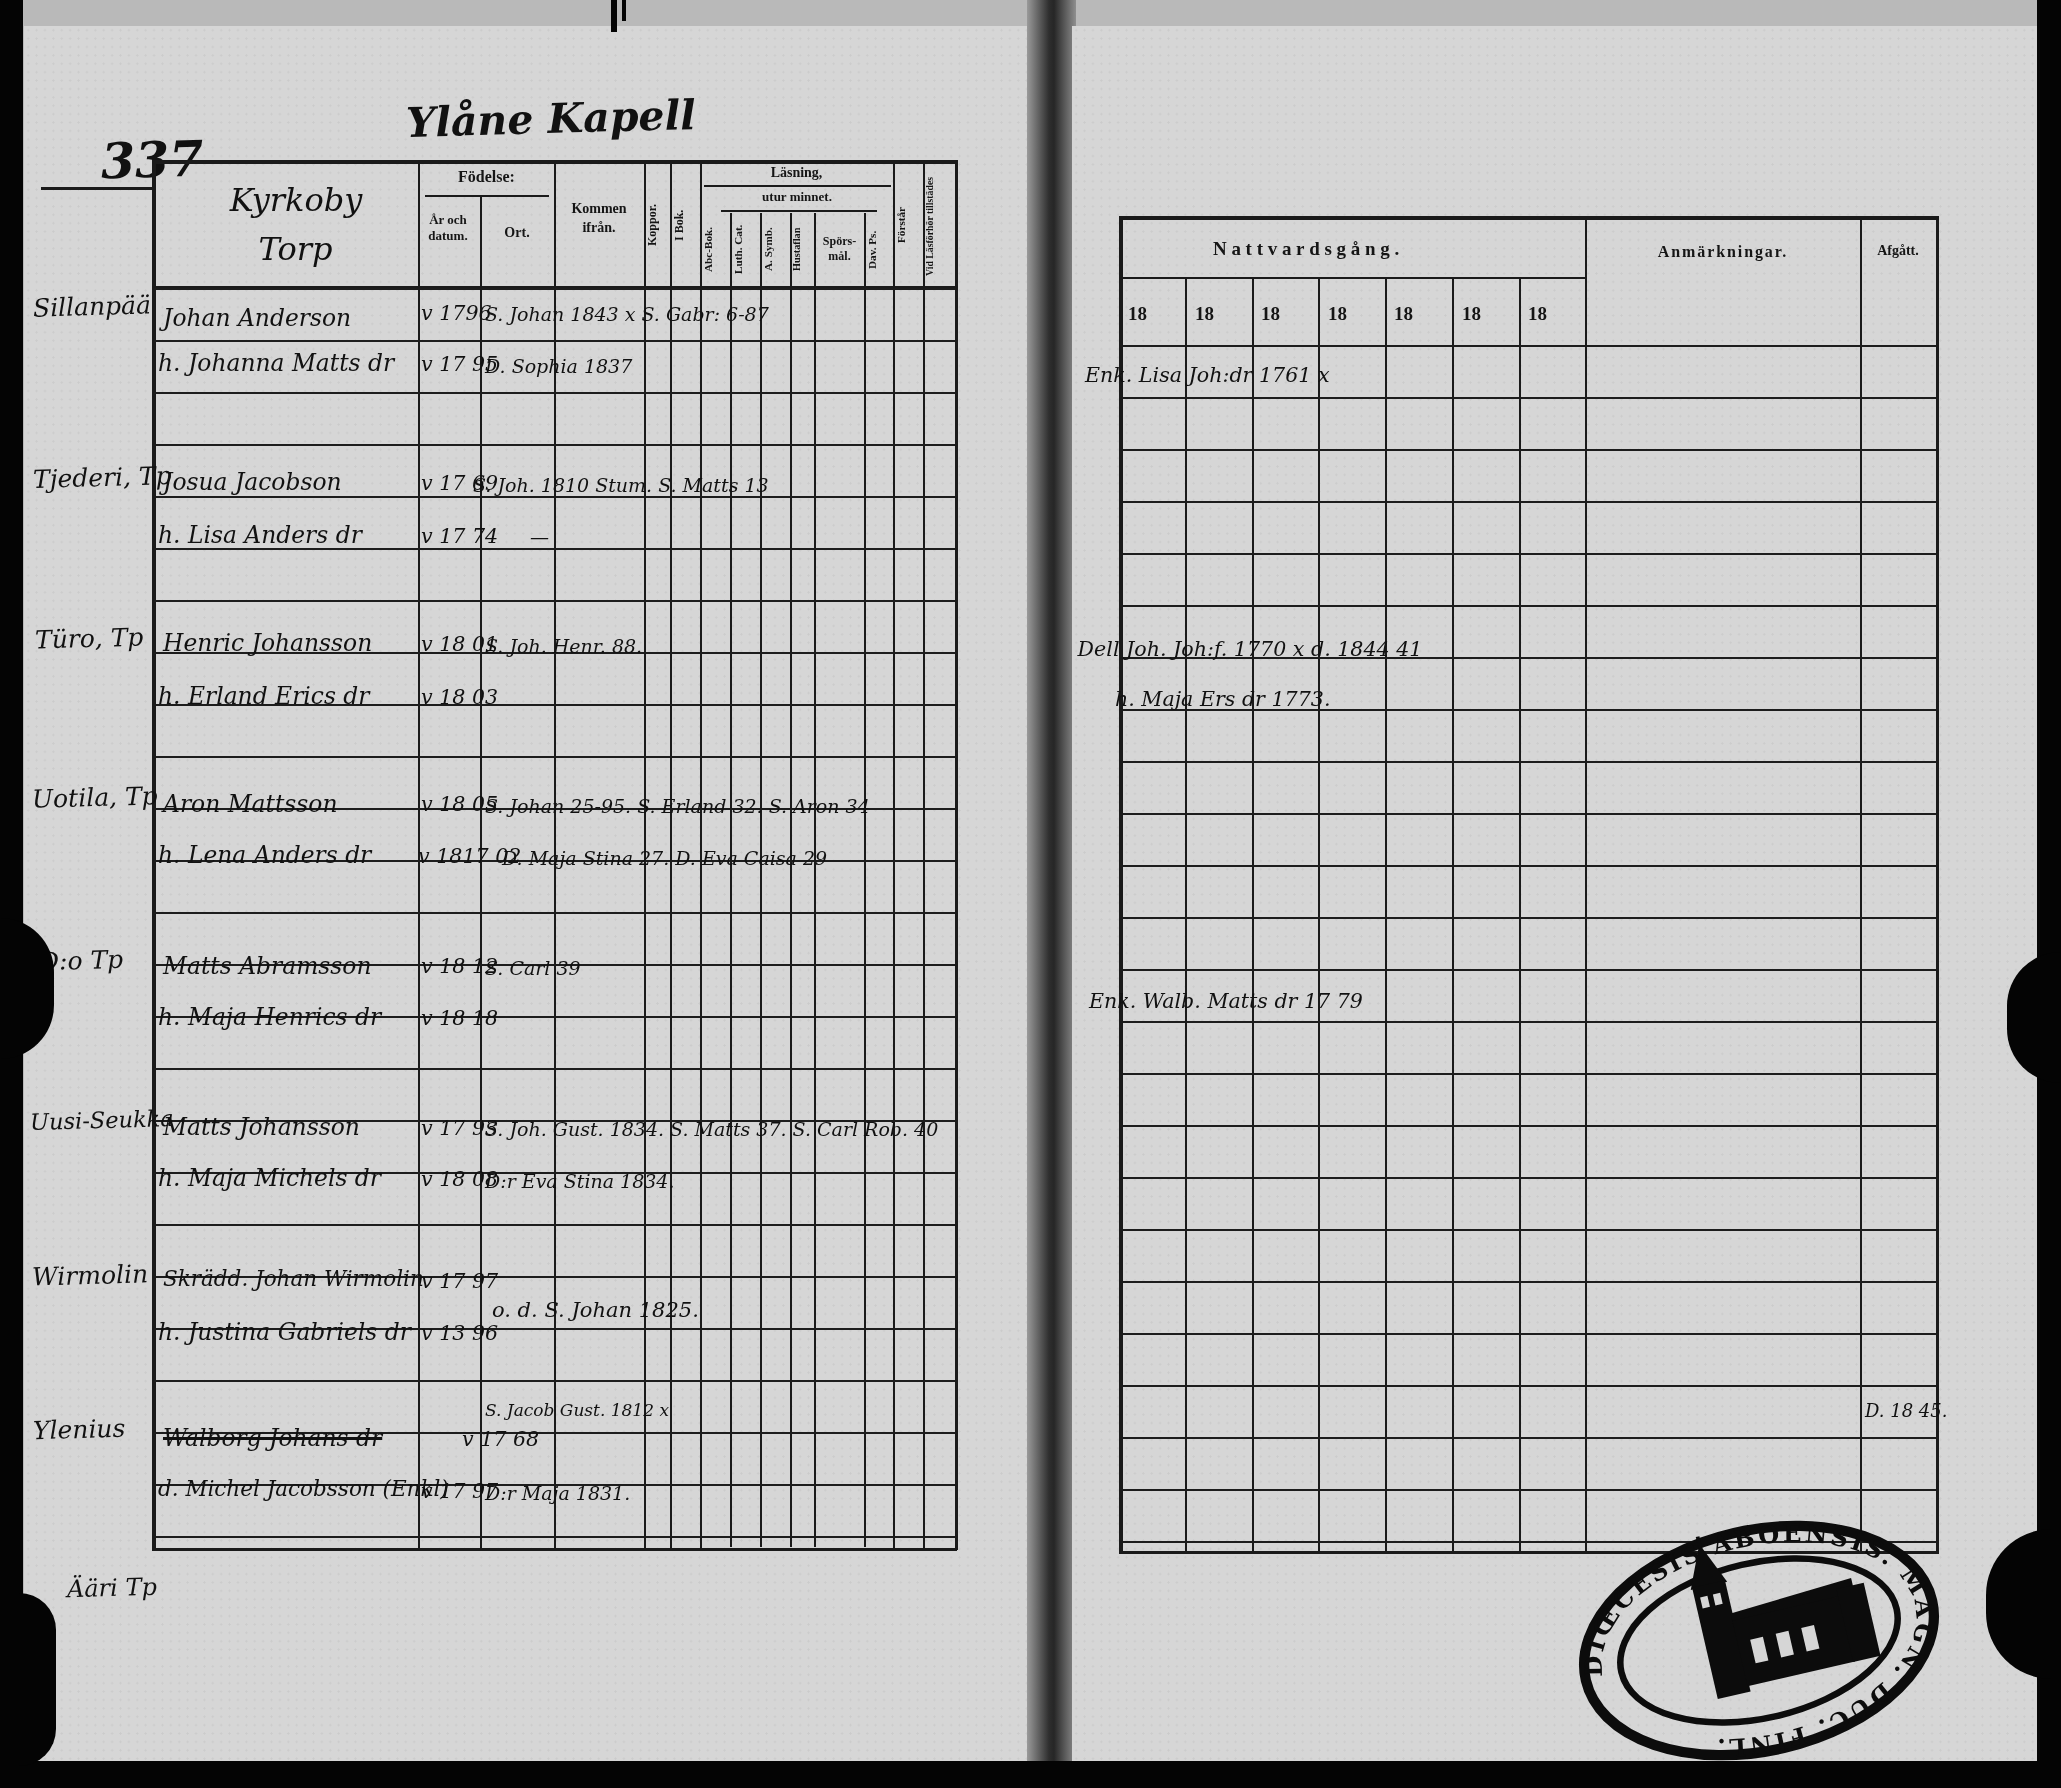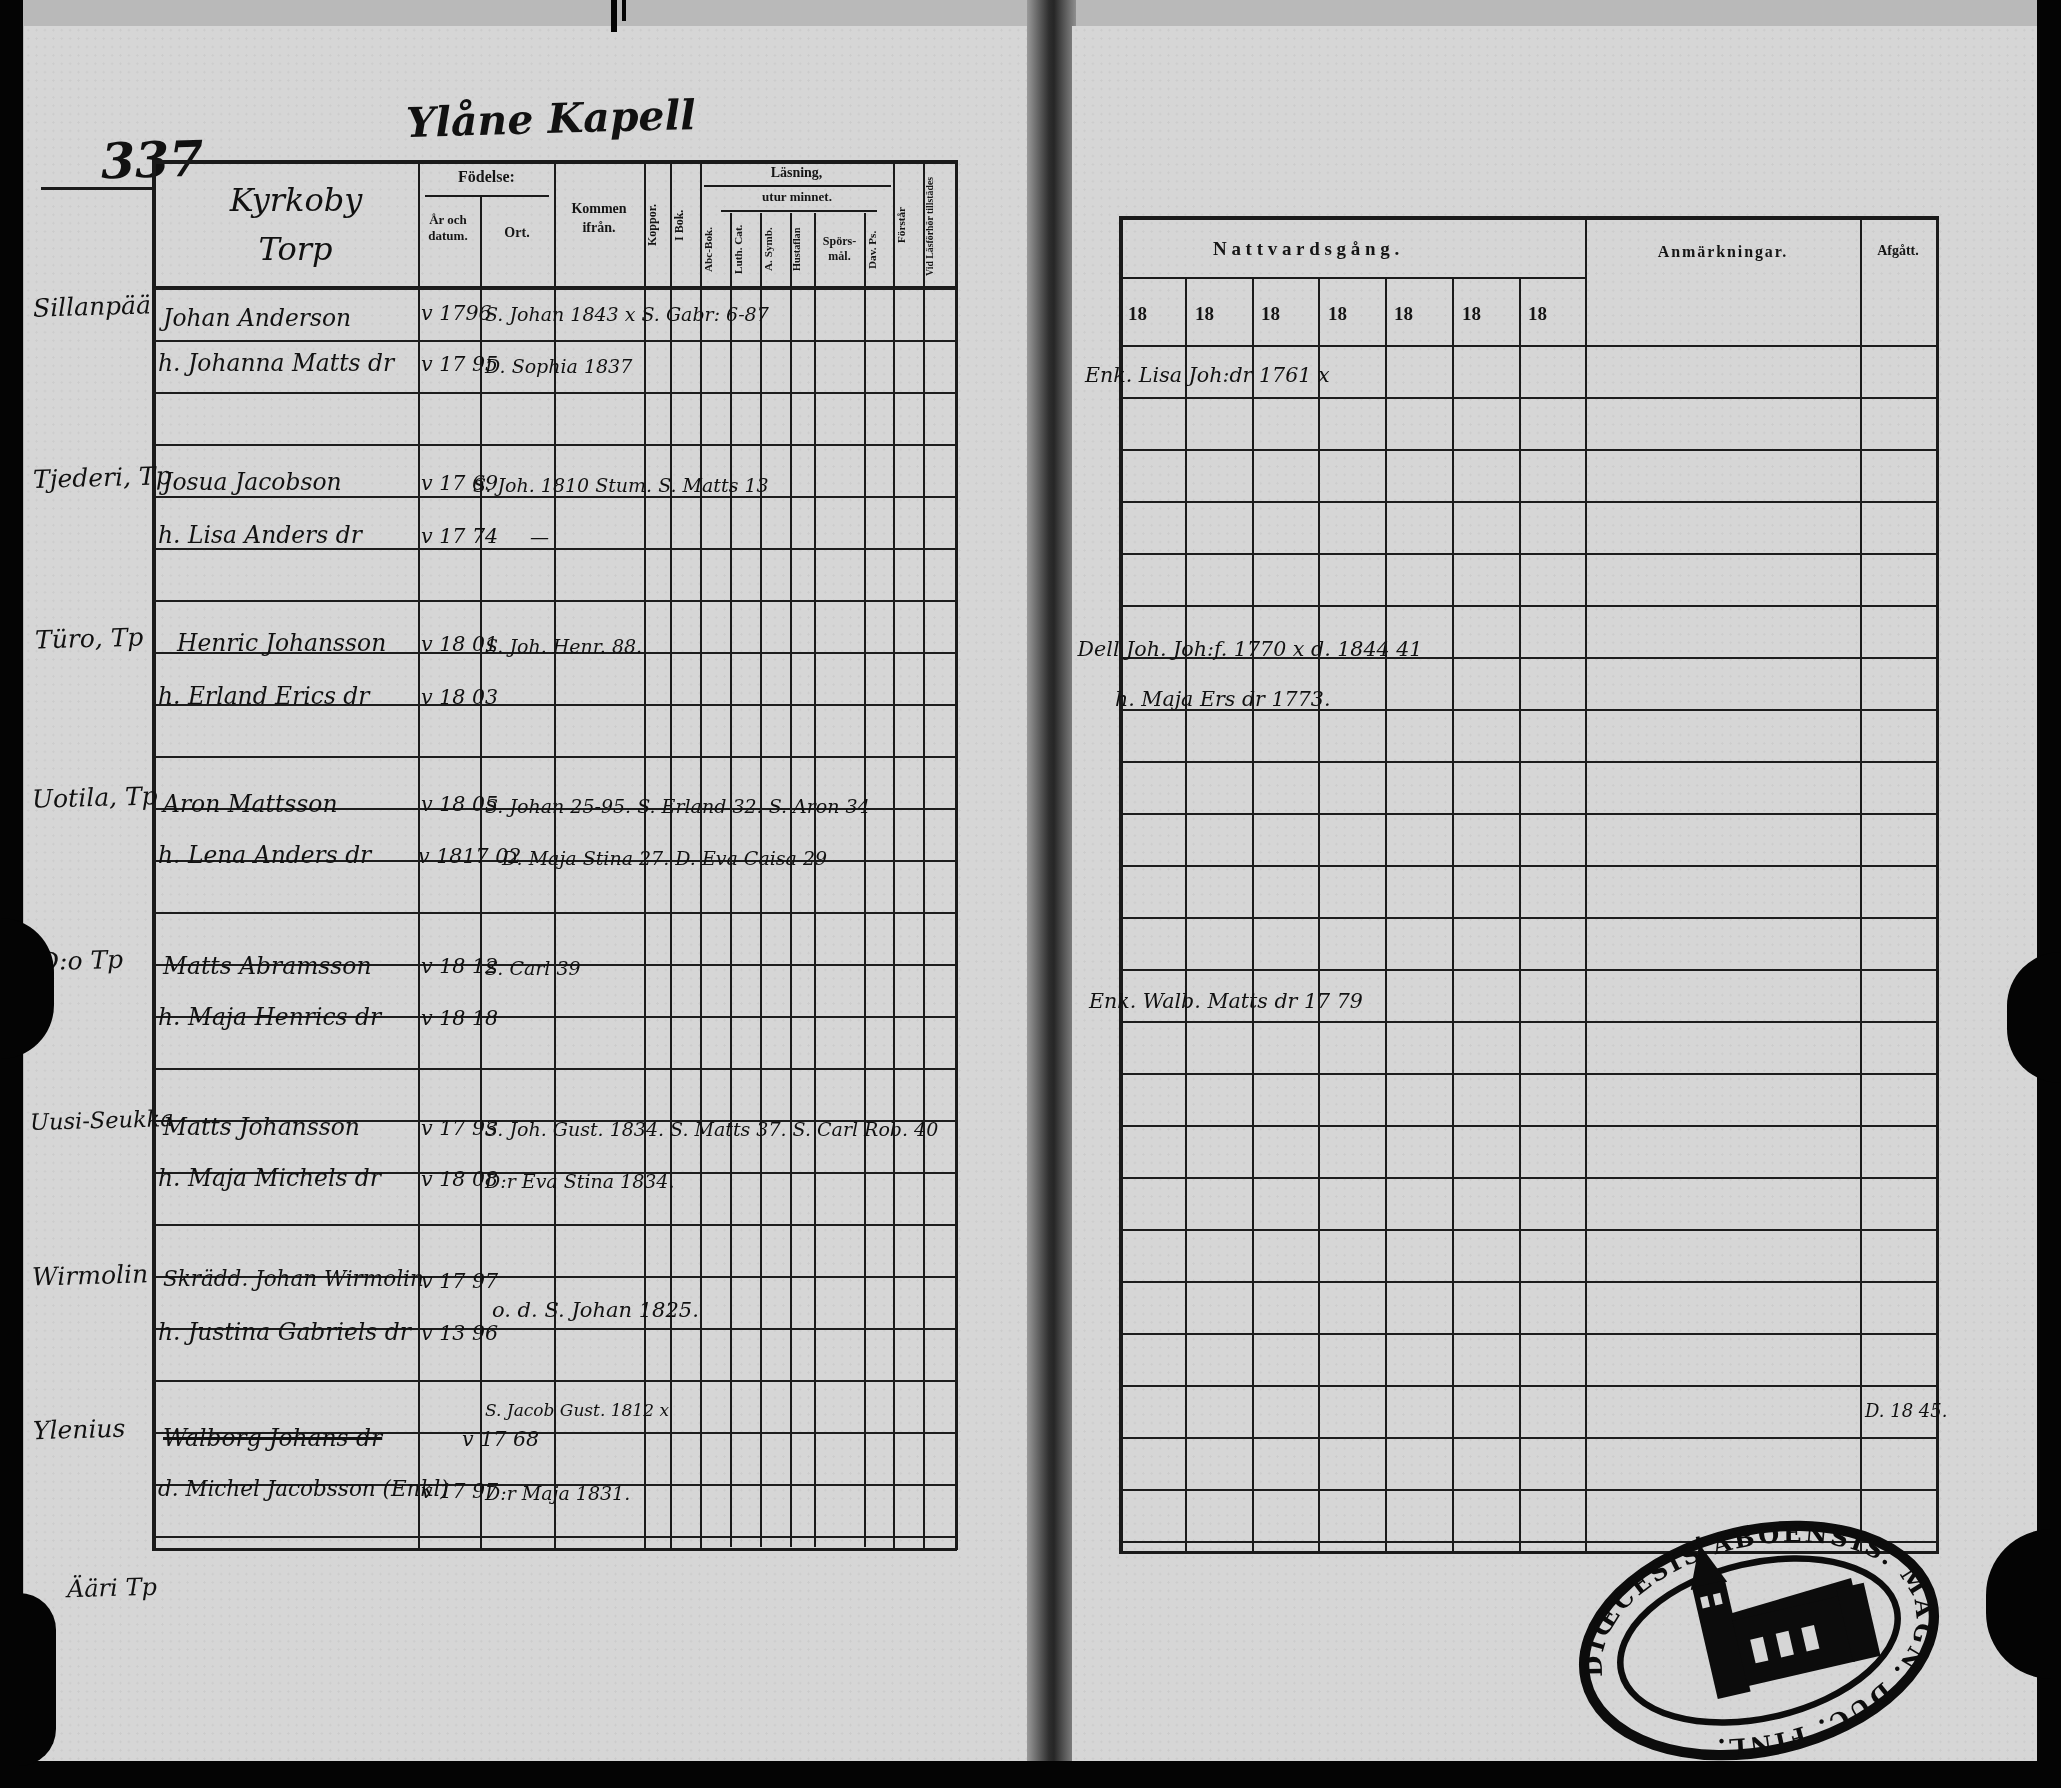--- a/index.html
+++ b/index.html
@@ -106,21 +106,21 @@
   <div class="abs hw birth" style="left:397px;top:326px;">v 17 95</div>
   <div class="abs hw note" style="left:461px;top:329px;">D. Sophia 1837</div>
 
   <div class="abs hw name" style="left:139px;top:442px;">Josua Jacobson</div>
   <div class="abs hw birth" style="left:397px;top:445px;">v 17 69</div>
   <div class="abs hw note" style="left:449px;top:448px;">S. Joh. 1810 Stum. S. Matts 13</div>
   <div class="abs hw name" style="left:134px;top:495px;">h. Lisa Anders dr</div>
   <div class="abs hw birth" style="left:397px;top:498px;">v 17 74</div>
   <div class="abs hw note" style="left:506px;top:500px;">—</div>
 
-  <div class="abs hw name" style="left:153px;top:603px;">Henric Johansson</div>
+  <div class="abs hw name" style="left:139px;top:603px;">Henric Johansson</div>
   <div class="abs hw birth" style="left:397px;top:606px;">v 18 01</div>
   <div class="abs hw note" style="left:461px;top:609px;">S. Joh. Henr. 88.</div>
   <div class="abs hw name" style="left:134px;top:656px;">h. Erland Erics dr</div>
   <div class="abs hw birth" style="left:397px;top:659px;">v 18 03</div>
 
   <div class="abs hw name" style="left:139px;top:764px;">Aron Mattsson</div>
   <div class="abs hw birth" style="left:397px;top:766px;">v 18 05</div>
   <div class="abs hw note" style="left:461px;top:769px;">S. Johan 25-95. S. Erland 32. S. Aron 34</div>
   <div class="abs hw name" style="left:134px;top:815px;">h. Lena Anders dr</div>
   <div class="abs hw birth" style="left:394px;top:818px;">v 1817 02</div>

